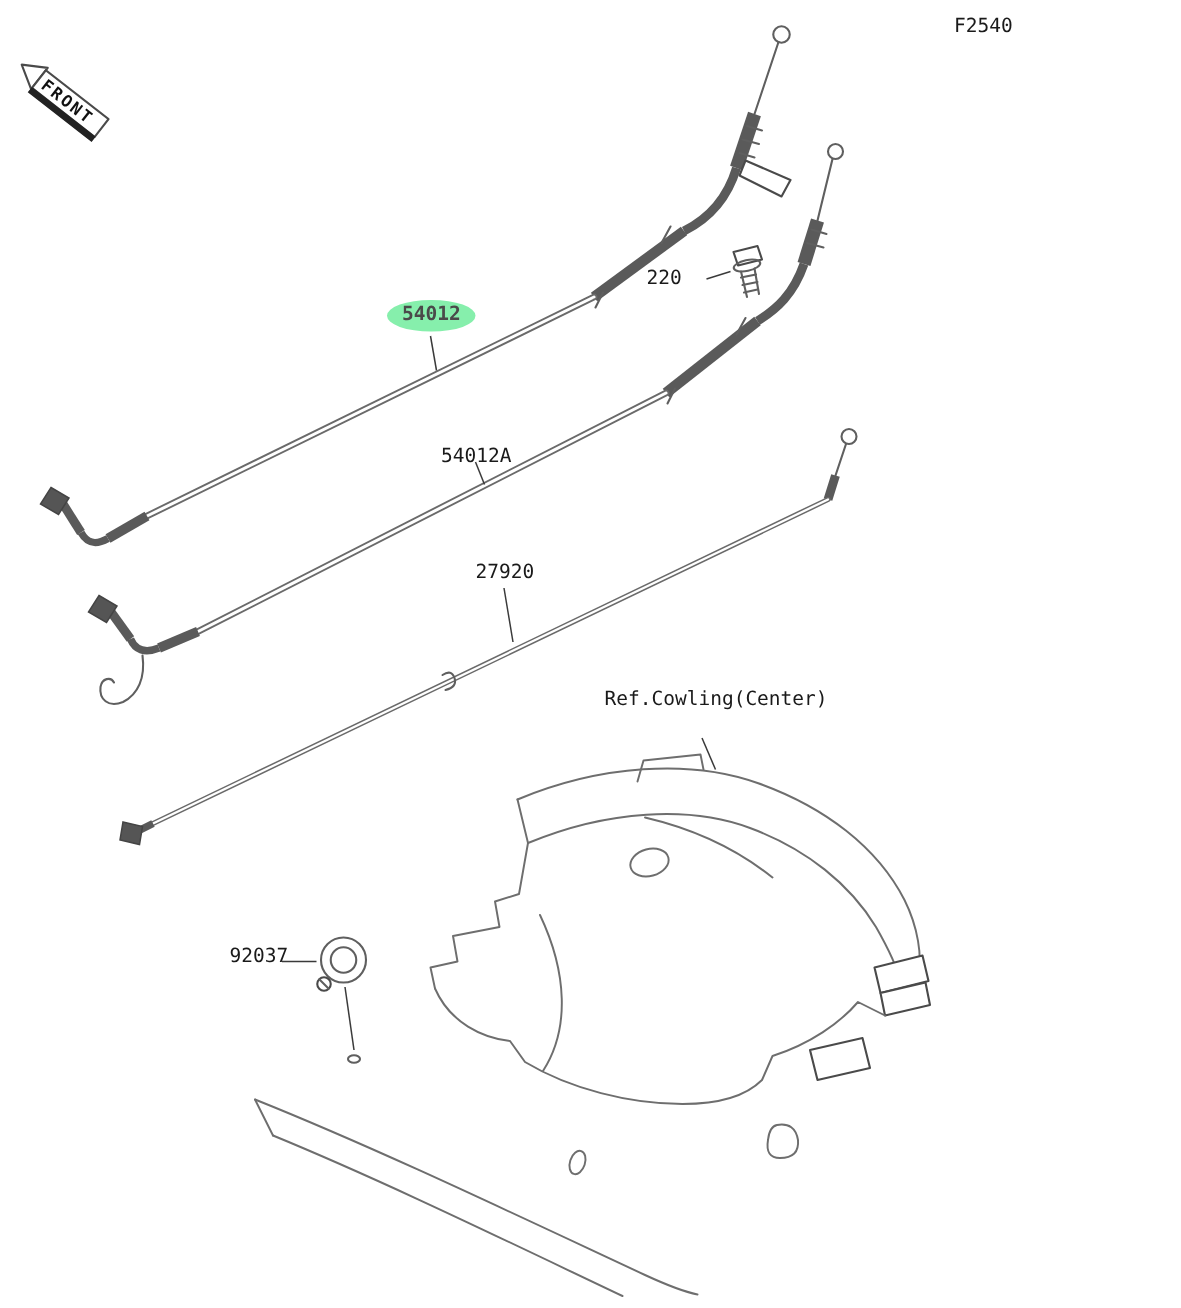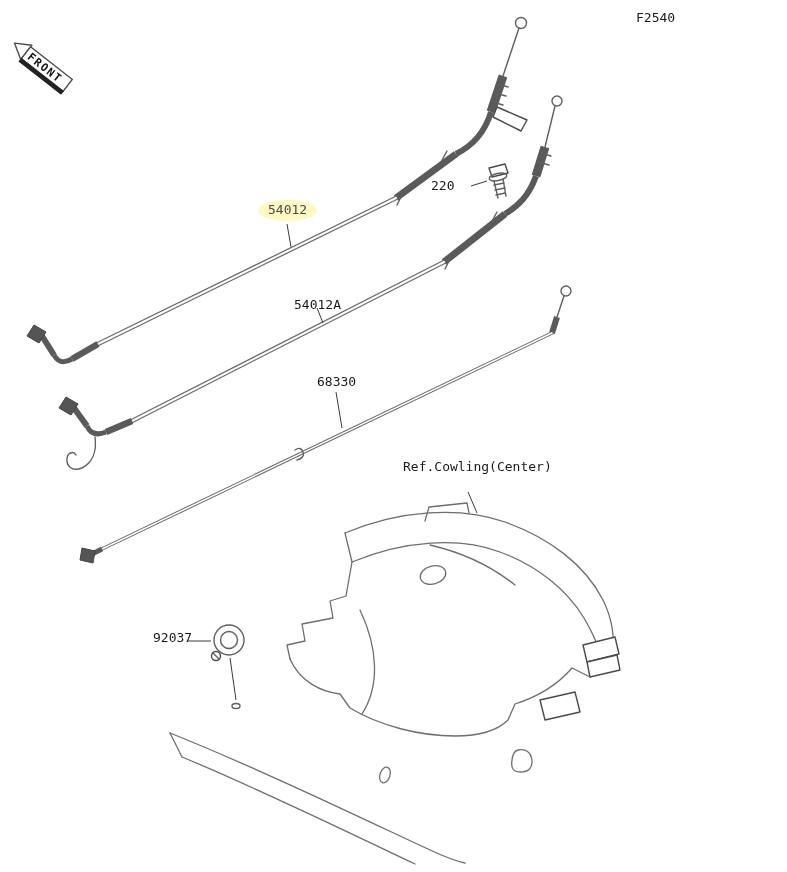--- a/index.html
+++ b/index.html
@@ -138,24 +138,24 @@
       <path class="leader" d="M468,492 L477,513"></path>
       <path class="leader" d="M188,641 L211,641"></path>
     </g>
   </svg>
 
   <div class="label" style="left:636px;top:11px">F2540</div>
 
   <div class="label clickable" style="left:431px;top:179px">220</div>
 
   <div class="label clickable" style="left:258px;top:200px">
-    <span class="pill" style="background: #fef9c3;">54012</span>
+    <span class="pill" style="background: #86efac; font-weight: bold;">54012</span>
   </div>
 
   <div class="label clickable" style="left:294px;top:298px">54012A</div>
 
-  <div class="label clickable" style="left:317px;top:375px">68330</div>
+  <div class="label clickable" style="left:317px;top:375px">27920</div>
 
   <div class="label" style="left:403px;top:460px">Ref.Cowling(Center)</div>
 
   <div class="label clickable" style="left:153px;top:631px">92037</div>
 
 </div>
 
 </body></html>

